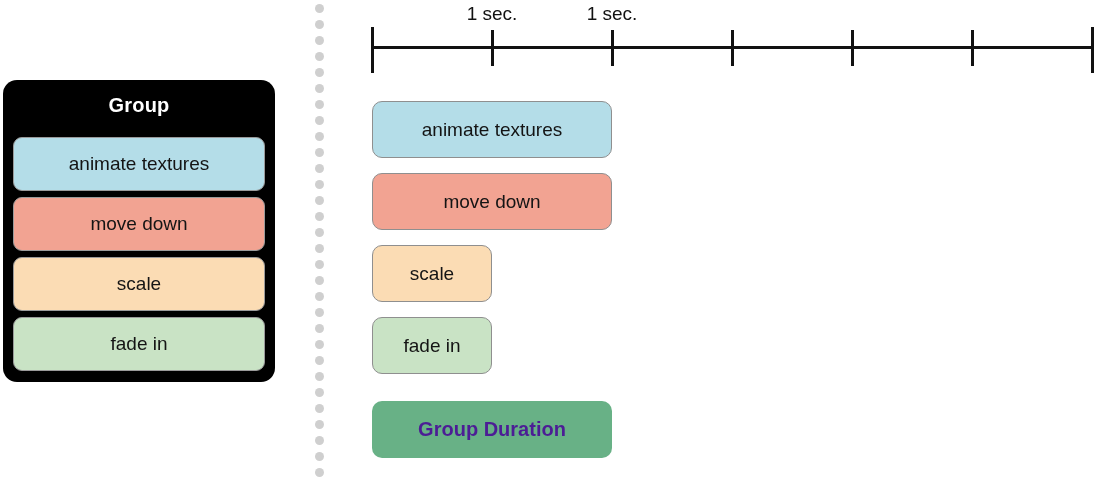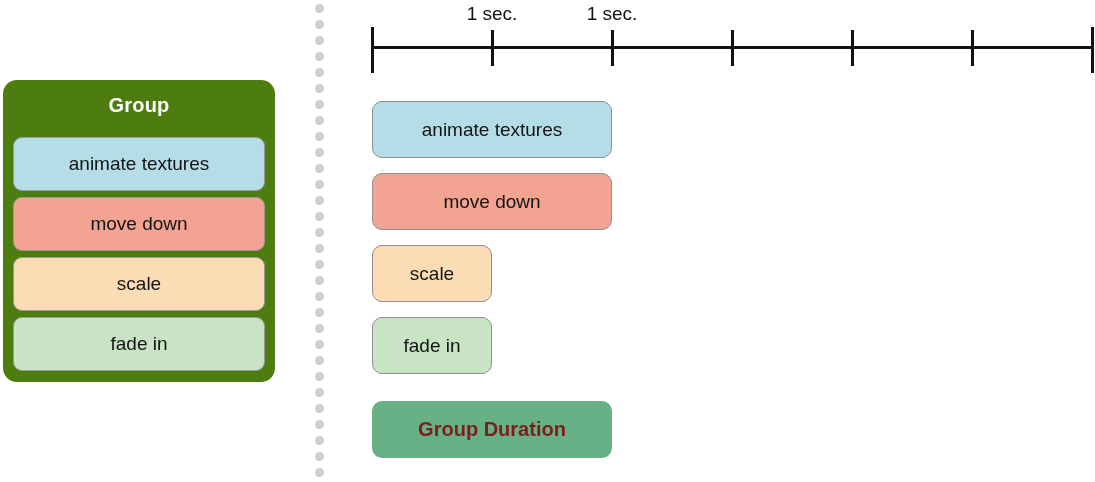--- a/index.html
+++ b/index.html
@@ -116,29 +116,29 @@
     border: 1.5px solid #8f8f8f;
     border-radius: 10px;
     display: flex;
     align-items: center;
     justify-content: center;
     font-size: 19px;
     color: #141414;
   }
   .tl-bar.duration {
     border: none;
-    color: #7f1d1d;
+    color: #4c1d95;
     font-weight: bold;
     font-size: 20px;
   }
 </style>
 </head>
 <body>
 
-<div id="group-panel" style="background: #4d7c0f;">
+<div id="group-panel" style="background: #000000;">
   <div id="group-title">Group</div>
   <div class="group-row r0" style="background: rgb(180, 221, 232);">
     <span>animate textures</span>
   </div>
   <div class="group-row r1" style="background: rgb(242, 163, 146);">
     <span>move down</span>
   </div>
   <div class="group-row r2" style="background: rgb(251, 220, 180);">
     <span>scale</span>
   </div>

